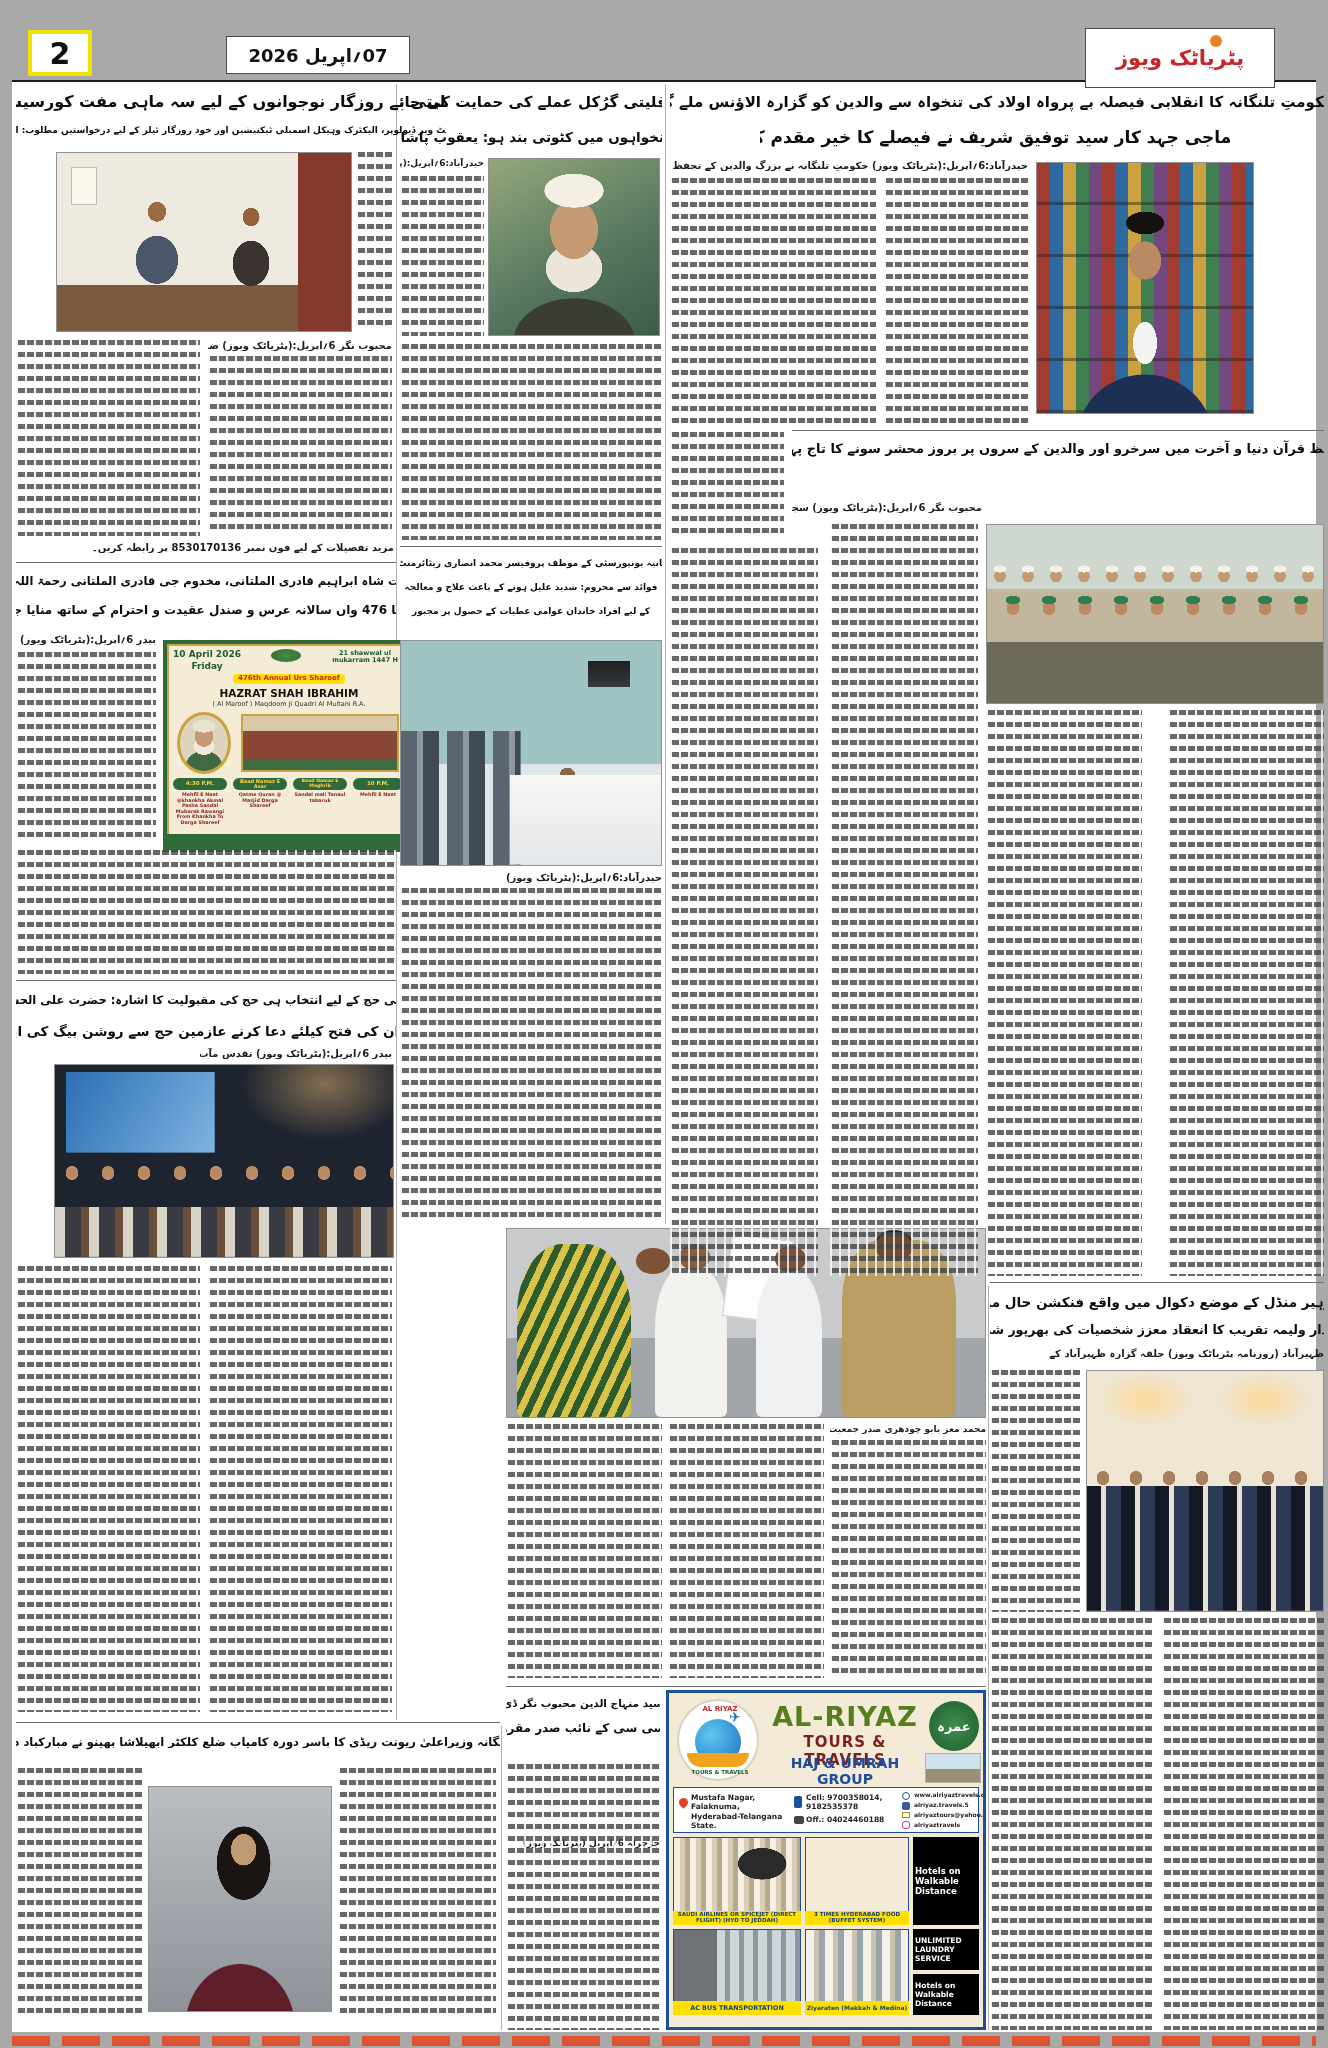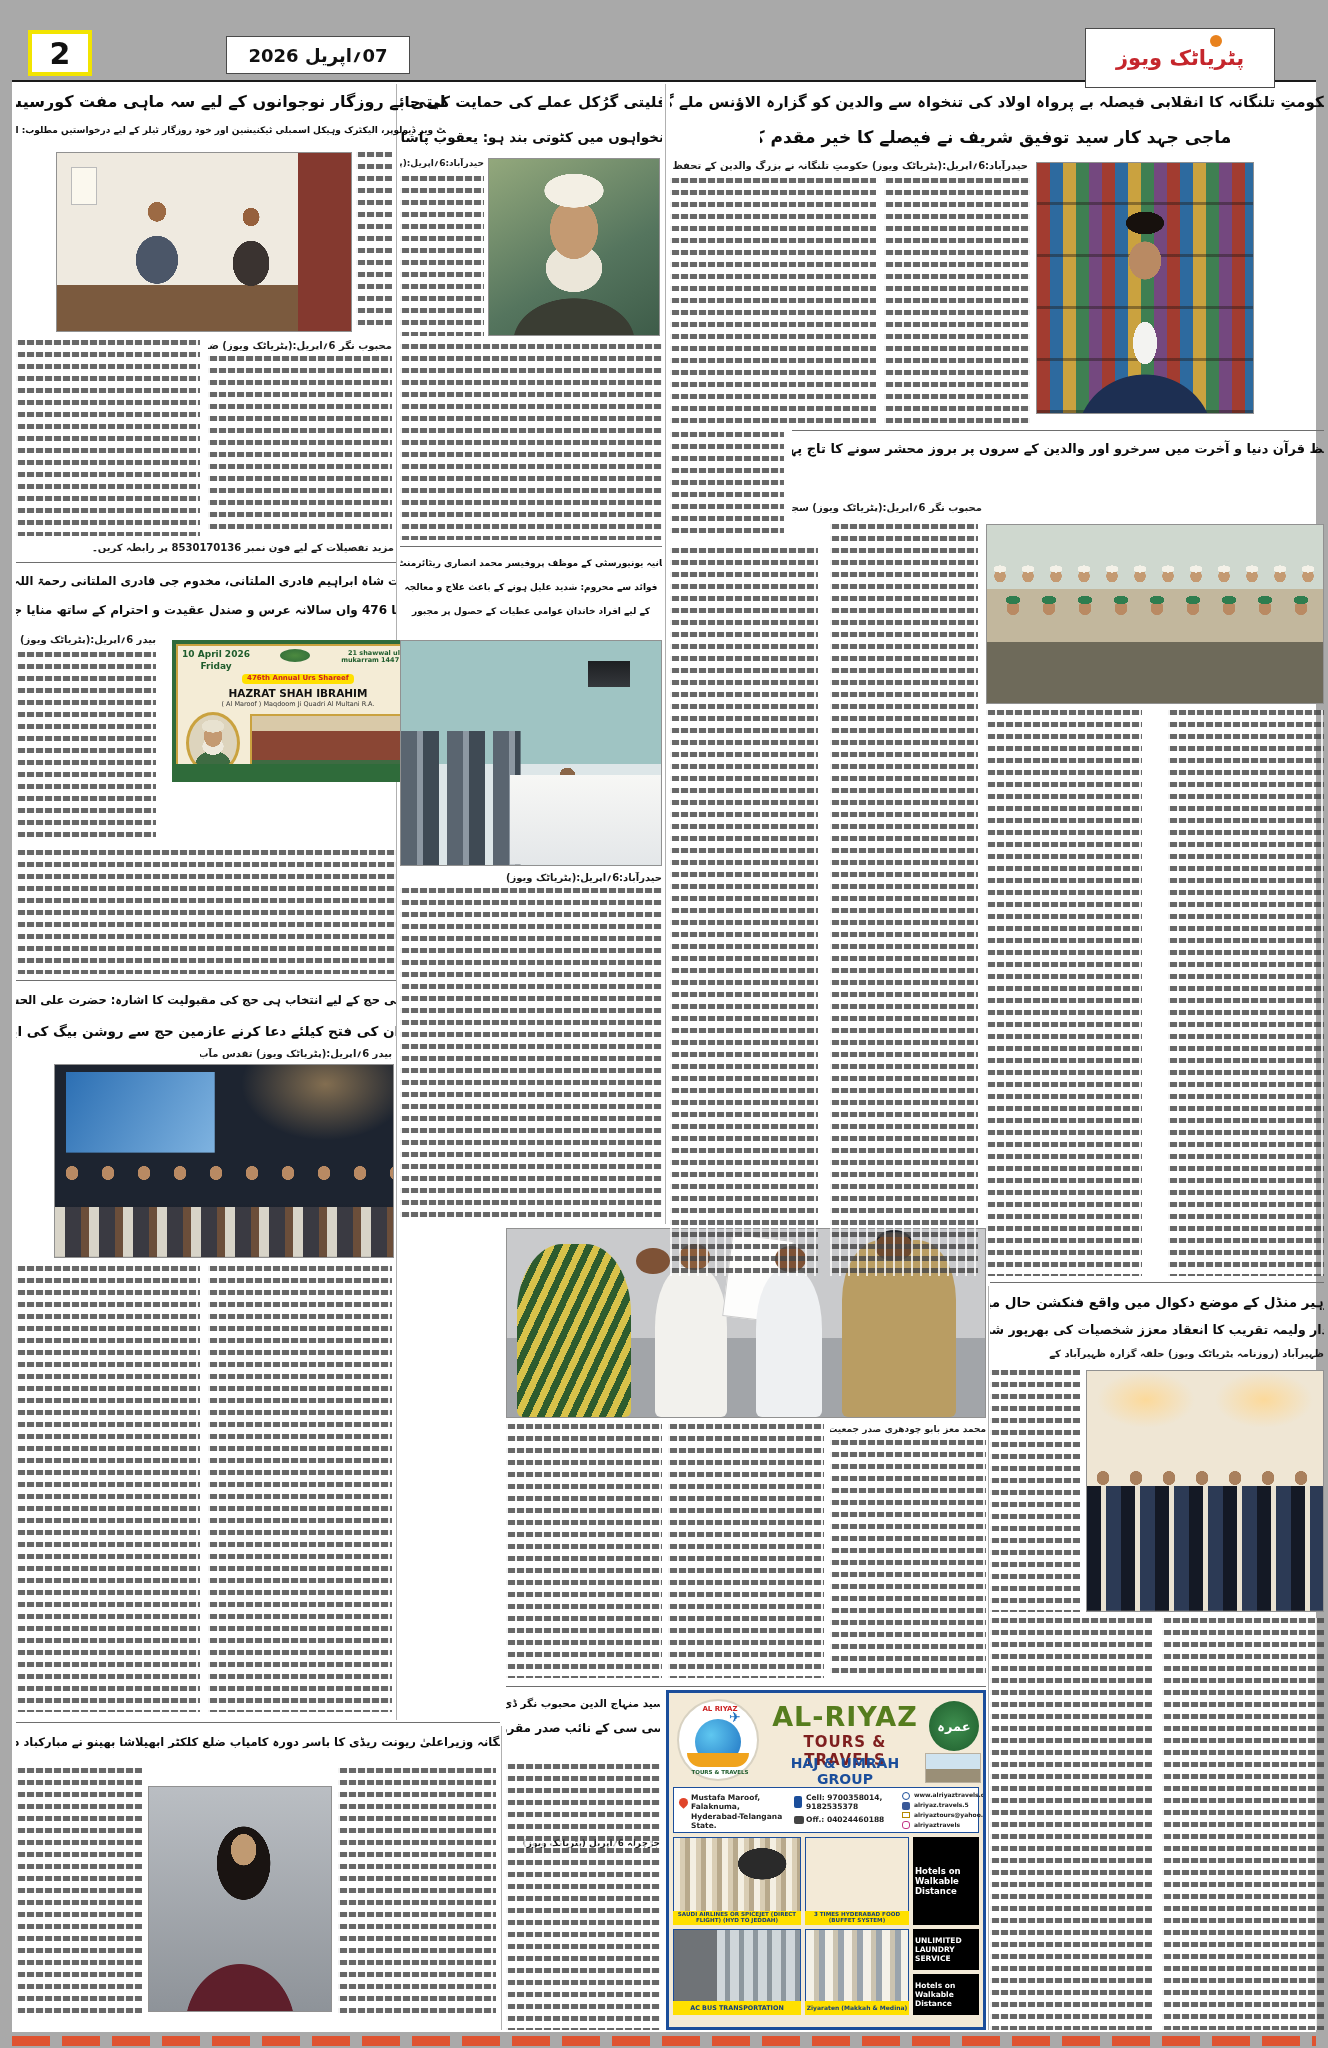--- a/index.html
+++ b/index.html
@@ -148,21 +148,21 @@
   <div class="tx" style="left:208px;top:356px;width:184px;height:180px;"></div>
   <div class="tx" style="left:16px;top:340px;width:184px;height:196px;"></div>
   <div class="dl" style="left:16px;top:542px;width:378px;">مزید تفصیلات کے لیے فون نمبر 8530170136 پر رابطہ کریں۔</div>
   <div class="hrz" style="left:16px;top:562px;width:380px;"></div>
 
   <div class="hl" style="left:16px;top:570px;width:380px;height:22px;font-size:11.5px;">حضرت شاہ ابراہیم قادری الملتانی، مخدوم جی قادری الملتانی رحمۃ اللہ علیہ</div>
   <div class="hl" style="left:16px;top:598px;width:380px;height:24px;font-size:12px;">بیدر کا 476 واں سالانہ عرس و صندل عقیدت و احترام کے ساتھ منایا جائے گا</div>
   <div class="dl" style="left:16px;top:634px;width:140px;">بیدر 6؍اپریل:(پٹریاٹک ویوز)</div>
   <div class="tx" style="left:16px;top:652px;width:140px;height:188px;"></div>
 
-  <div class="poster" style="left:172px;top:640px;width:245px;height:142px;">
+  <div class="poster" style="left:163px;top:640px;width:245px;height:212px;">
     <div class="po-t" style="left:4px;top:6px;width:72px;font-size:9px;font-weight:bold;color:#1e5c2c;">10 April 2026</div>
     <div class="po-t" style="left:4px;top:18px;width:72px;font-size:9px;font-weight:bold;color:#1e5c2c;">Friday</div>
     <div class="fg" style="left:104px;top:5px;width:30px;height:13px;background:radial-gradient(#4c8a3f,#2f6b3a);border-radius:50%;"></div>
     <div class="po-t" style="left:158px;top:6px;width:80px;font-size:6.5px;font-weight:bold;color:#1e5c2c;">21 shawwal ul mukarram 1447 H</div>
     <div class="po-t" style="left:66px;top:30px;width:112px;font-size:7px;font-weight:bold;color:#c22;background:#ffe000;border-radius:4px;padding:1px 0;">476th Annual Urs Shareef</div>
     <div class="po-t" style="left:36px;top:44px;width:172px;font-size:10.5px;font-weight:bold;color:#111;">HAZRAT SHAH IBRAHIM</div>
     <div class="po-t" style="left:24px;top:57px;width:196px;font-size:6.5px;color:#333;">( Al Maroof ) Maqdoom Ji Quadri Al Multani R.A.</div>
     <div class="fg" style="left:10px;top:68px;width:54px;height:62px;border-radius:50%;border:3px solid #caa23f;background:
         radial-gradient(16px 9px at 50% 20%,#e8e2d0 70%,transparent 71%),
         radial-gradient(13px 15px at 50% 38%,#c49a72 70%,transparent 71%),
@@ -241,21 +241,21 @@
       <div class="fg" style="left:0;top:68px;width:82px;text-align:center;font-size:5.5px;font-weight:bold;color:#1e5c2c;">TOURS &amp; TRAVELS</div>
     </div>
     <div class="fg" style="left:94px;top:8px;width:164px;text-align:center;font-size:27px;font-weight:bold;color:#567d1e;letter-spacing:1px;">AL-RIYAZ</div>
     <div class="fg" style="left:94px;top:40px;width:164px;text-align:center;font-size:15px;font-weight:bold;color:#7e1f1f;letter-spacing:1px;">TOURS &amp; TRAVELS</div>
     <div class="fg" style="left:94px;top:62px;width:164px;text-align:center;font-size:14px;font-weight:bold;color:#1b4e9b;">HAJ &amp; UMRAH GROUP</div>
     <div class="fg" style="left:260px;top:8px;width:50px;height:50px;border-radius:50%;background:radial-gradient(#3f8f4f,#1e5c2c);display:flex;align-items:center;justify-content:center;color:#fff;font-size:13px;font-weight:bold;direction:rtl;">عمرہ</div>
     <div class="fg" style="left:256px;top:60px;width:56px;height:30px;background:linear-gradient(#cfe3ef 0 55%,#9a8f77 55%);border:1px solid #b9b0a0;"></div>
 
     <div class="fg" style="left:4px;top:94px;width:306px;height:46px;background:#fff;border:1px solid #1b4e9b;">
       <span class="ic" style="position:absolute;left:5px;top:10px;width:9px;height:9px;background:#e0452b;border-radius:50% 50% 50% 0;transform:rotate(-45deg);"></span>
-      <div class="ad-ct" style="left:17px;top:5px;width:100px;">Mustafa Maroof, Falaknuma, Hyderabad-Telangana State.</div>
+      <div class="ad-ct" style="left:17px;top:5px;width:100px;">Mustafa Nagar, Falaknuma, Hyderabad-Telangana State.</div>
       <span class="ic" style="position:absolute;left:120px;top:8px;width:8px;height:12px;background:#1b4e9b;border-radius:2px;"></span>
       <div class="ad-ct" style="left:132px;top:5px;width:92px;">Cell: 9700358014, 9182535378</div>
       <span class="ic" style="position:absolute;left:120px;top:28px;width:10px;height:8px;background:#444;border-radius:2px;"></span>
       <div class="ad-ct" style="left:132px;top:27px;width:92px;">Off.: 04024460188</div>
       <span class="ic" style="position:absolute;left:228px;top:4px;width:8px;height:8px;border:1.5px solid #1b4e9b;border-radius:50%;"></span>
       <div class="ad-ct" style="left:240px;top:3px;width:66px;font-size:6px;">www.alriyaztravels.com</div>
       <span class="ic" style="position:absolute;left:228px;top:14px;width:8px;height:8px;background:#3b5998;border-radius:2px;"></span>
       <div class="ad-ct" style="left:240px;top:13px;width:66px;font-size:6px;">alriyaz.travels.5</div>
       <span class="ic" style="position:absolute;left:228px;top:24px;width:8px;height:6px;background:#fff;border:1px solid #b58900;"></span>
       <div class="ad-ct" style="left:240px;top:23px;width:66px;font-size:6px;">alriyaztours@yahoo.com</div>

